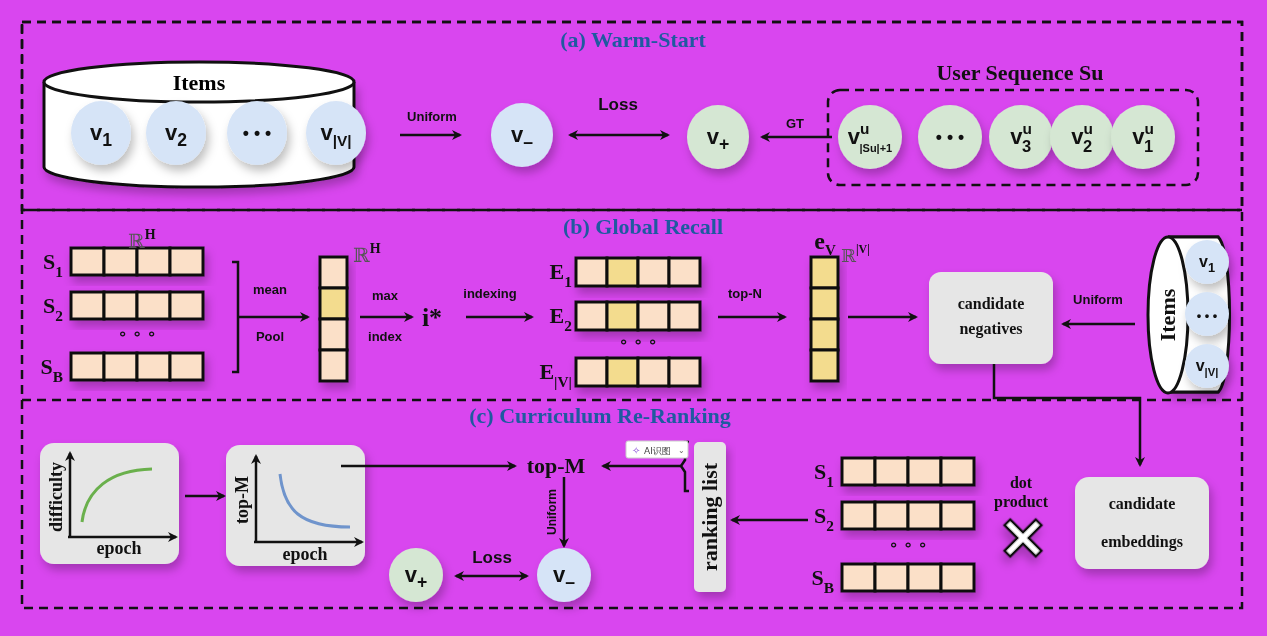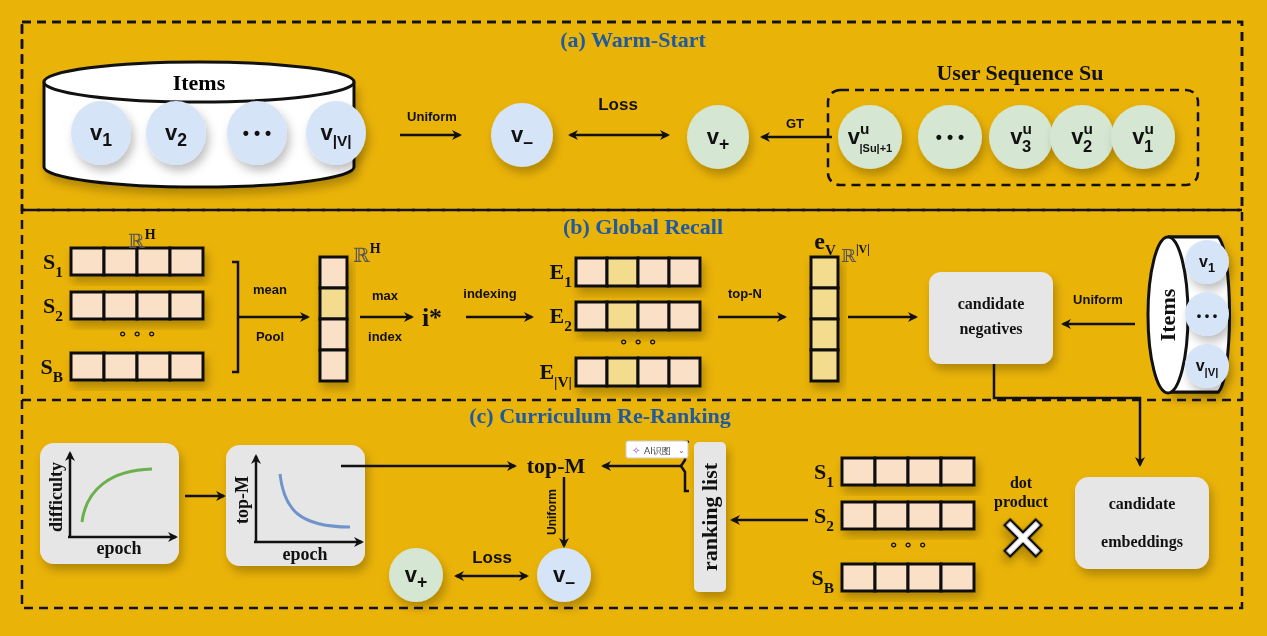--- a/index.html
+++ b/index.html
@@ -1,16 +1,16 @@
 <!DOCTYPE html>
 <html><head>
 <meta charset="utf-8">
 <style>
   html,body{margin:0;padding:0;background:#ffffff;}
-  #stage{position:relative;width:1267px;height:636px;overflow:hidden;background:#eab308;}
+  #stage{position:relative;width:1267px;height:636px;overflow:hidden;background:#d946ef;}
   svg{position:absolute;left:0;top:0;}
   .serif{font-family:"Liberation Serif","DejaVu Serif",serif;font-weight:bold;}
   .sans{font-family:"Liberation Sans","DejaVu Sans",sans-serif;font-weight:bold;}
   .title{fill:#1f5aa0;font-size:22px;}
   .lbl{fill:#111;font-size:13px;}
   .cell{fill:#fbe0c8;stroke:#111;stroke-width:3;}
   .cell-hi{fill:#f3dc8e;stroke:#111;stroke-width:3;}
   .box{fill:#e6e6e6;}
   .dash{fill:none;stroke:#111;stroke-width:2.5;stroke-dasharray:9 6;}
   .arrow{stroke:#111;stroke-width:2.5;fill:none;}

